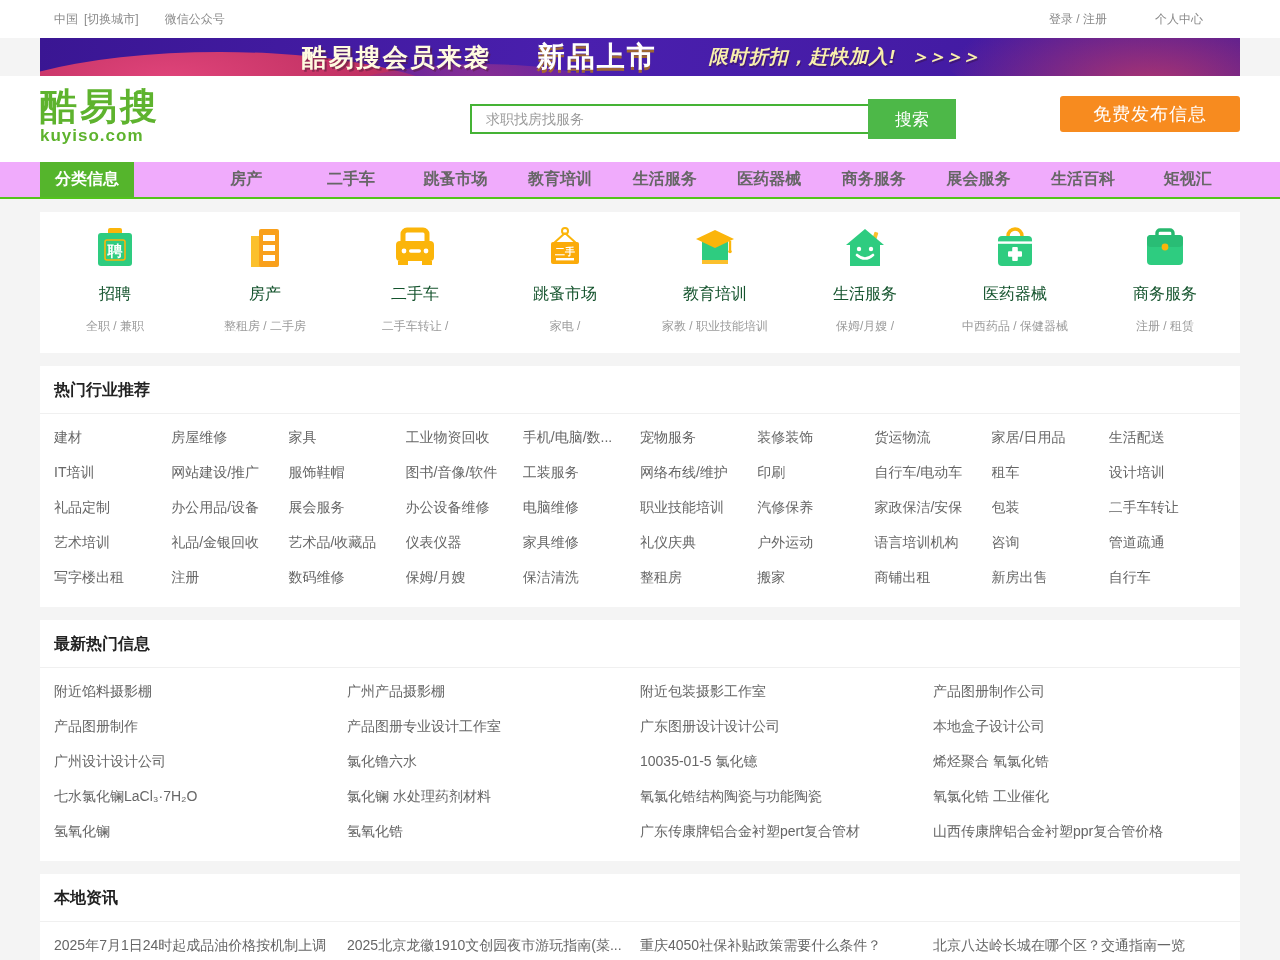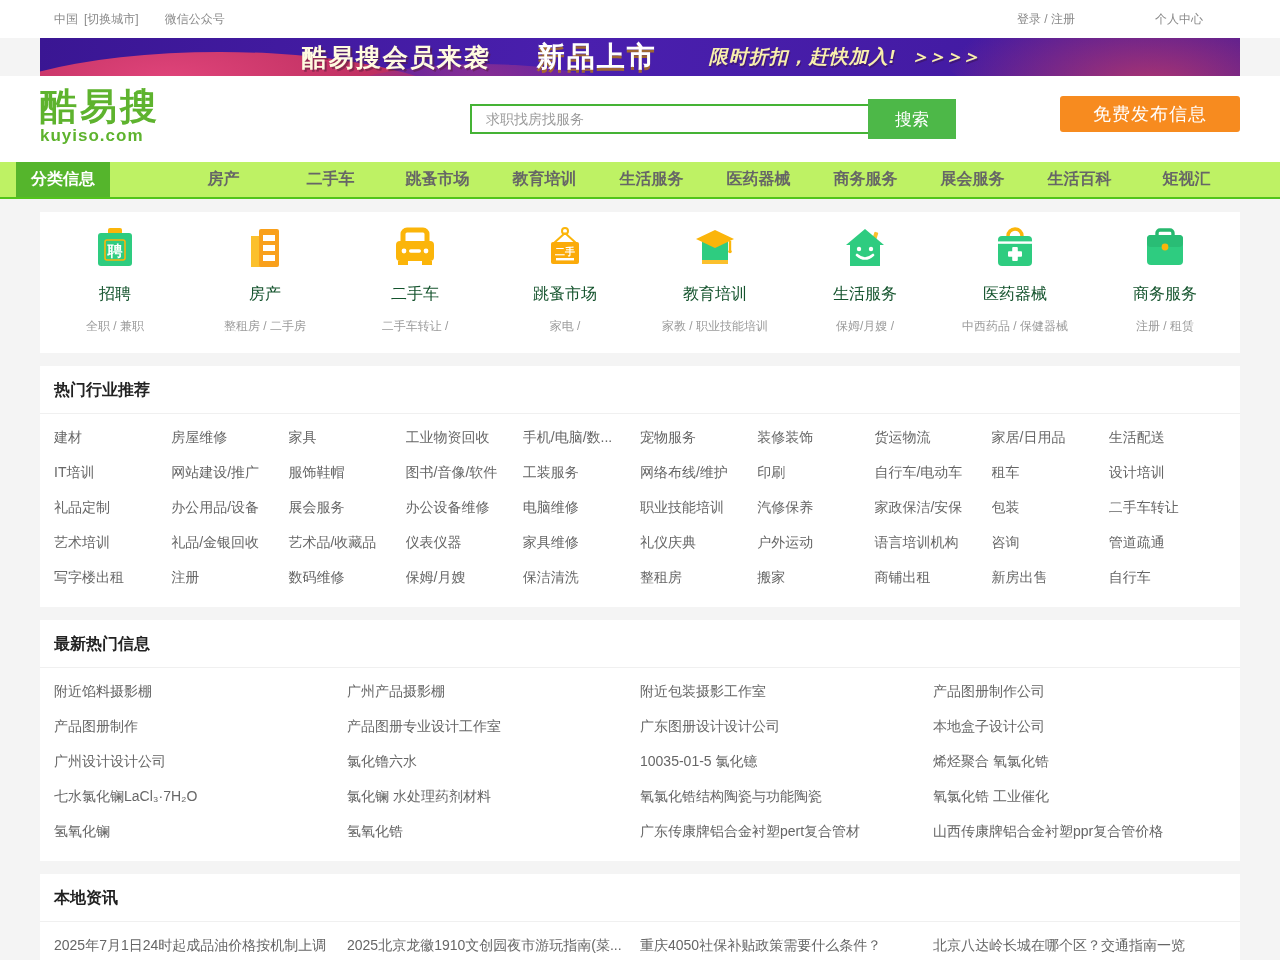--- a/index.html
+++ b/index.html
@@ -5,21 +5,21 @@
   * { margin:0; padding:0; box-sizing:border-box; }
   html,body { width:1280px; height:960px; overflow:hidden; background:#f4f4f4;
     font-family:"Liberation Sans","DejaVu Sans",sans-serif; }
   a { text-decoration:none; cursor:pointer; }
 
   
   .topbar { height:38px; background:#fff; display:flex; align-items:center;
     justify-content:space-between; padding:0 77px 0 54px; font-size:12px; color:#8a8a8a; }
   .topbar .grp { display:flex; align-items:center; }
   .topbar .grp > * { margin-right:26px; color:#8a8a8a; }
-  .topbar .grp-r > * { margin-right:0; margin-left:80px; }
+  .topbar .grp-r > * { margin-right:0; margin-left:48px; }
 
   
   .banner { position:relative; width:1200px; height:38px; margin:0 auto; overflow:hidden;
     background:linear-gradient(100deg,#3a1693 0%,#4a1fae 45%,#3f189c 100%);
     display:flex; align-items:center; justify-content:center; }
   .blob { position:absolute; border-radius:50%; }
   .blob1 { left:-80px; top:14px; width:520px; height:140px;
     background:radial-gradient(ellipse at 40% 20%,#e0447a 0%,#b92d5d 55%,rgba(185,45,93,0) 72%); }
   .blob2 { left:260px; top:26px; width:360px; height:110px;
     background:radial-gradient(ellipse at 50% 20%,#8d2f91 0%,rgba(141,47,145,0) 70%); }
@@ -44,22 +44,22 @@
   .search input { width:398px; height:30px; border:2px solid #45b335; border-right:none;
     padding:0 14px; font-size:14px; color:#8b5cf6; outline:none; }
   .search input::placeholder { color:#9a9a9a; }
   .search button { width:88px; height:40px; border:none; background:#4db848; color:#fff;
     font-size:17px; cursor:pointer; }
   .post-btn { position:absolute; right:40px; top:20px; width:180px; height:36px;
     background:#f78b1f; color:#fff; font-size:18px; border:none; border-radius:3px;
     cursor:pointer; letter-spacing:1px; }
 
   
-  .nav { height:37px; background:#bef264; border-bottom:2px solid #52c41a;
-    padding:0 40px 0 16px; display:flex; align-items:stretch; }
+  .nav { height:37px; background:#f0abfc; border-bottom:2px solid #52c41a;
+    padding:0 40px 0 40px; display:flex; align-items:stretch; }
   .nav a { display:flex; align-items:center; justify-content:center; font-size:16px;
     color:#666; font-weight:bold; flex:1; white-space:nowrap; }
   .nav a.active { flex:0 0 auto; padding:0 15px; background:#55b52c; color:#fff; }
   .nav .spacer { flex:0 0 60px; }
 
   
   .container { width:1200px; margin:13px auto 0; }
   .card { background:#fff; margin-bottom:13px; }
   .card-title { font-size:16px; font-weight:bold; color:#222; padding:14px 14px 12px;
     border-bottom:1px solid #f0f0f0; }

